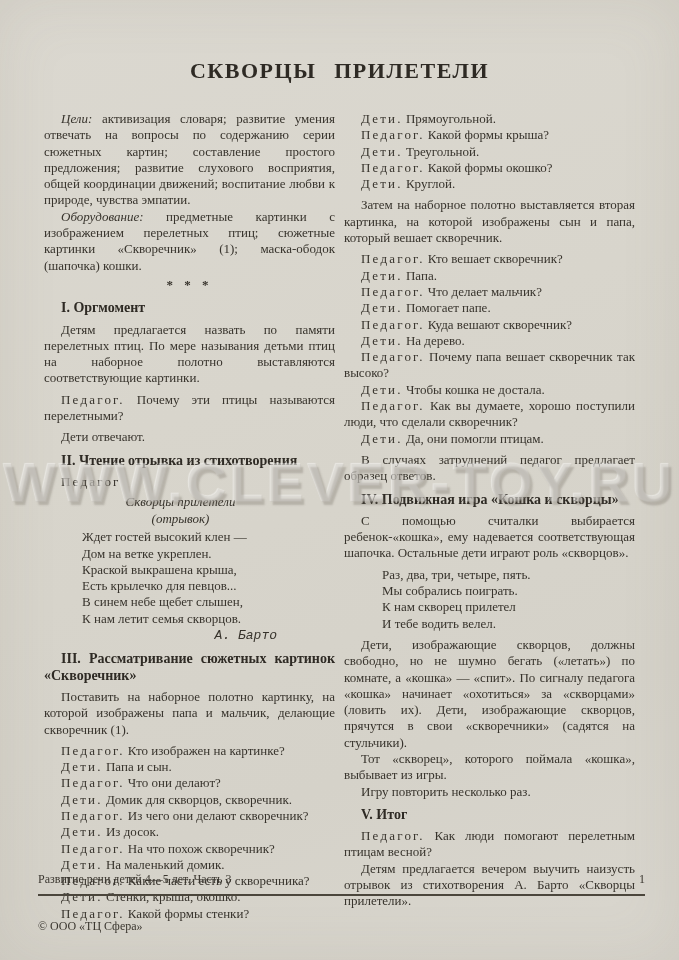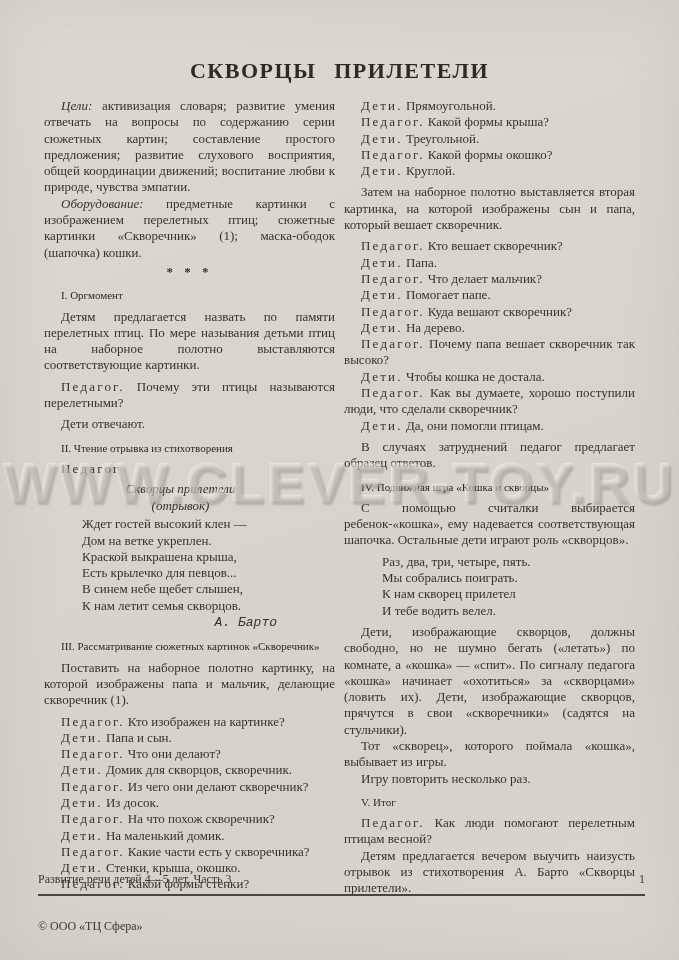--- a/index.html
+++ b/index.html
@@ -20,41 +20,41 @@
     font-size:22px;
     font-weight:bold;
     letter-spacing:1.5px;
     word-spacing:11px;
     color:#2e2a24;
   }
   .columns{
     display:flex;
     gap:9px;
     padding:0 38px 0 44px;
-    margin-top:14px;
+    margin-top:27px;
   }
   .col{
     width:291px;
     font-size:13px;
     line-height:16.3px;
     text-align:justify;
   }
   .para{margin:0;text-indent:17px;}
   .para.sp-after{margin-top:5px;}
   .lead{font-style:italic;}
   .stars{
     text-align:center;text-indent:0;
     margin:3px 0 2px 0;
     letter-spacing:4px;
     font-weight:bold;
   }
   .sec{
     margin:7px 0 5px 0;
-    font-size:11px;
-    font-weight:normal;
+    font-size:14px;
+    font-weight:bold;
     text-indent:17px;
     color:#2e2a24;
   }
   .dline{margin:0;text-indent:17px;}
   .dgroup{margin-top:5px;}
   .sp{letter-spacing:2.2px;}
   .poem{margin:4px 0 0 38px;text-align:left;}
   .poem-title{font-style:italic;text-align:center;margin:2px 56px 2px 0;line-height:16.5px;}
   .poem-line{white-space:nowrap;}
   .poem-author{font-style:italic;text-align:right;margin:1px 58px 2px 0;font-family:Liberation Mono, monospace;}

